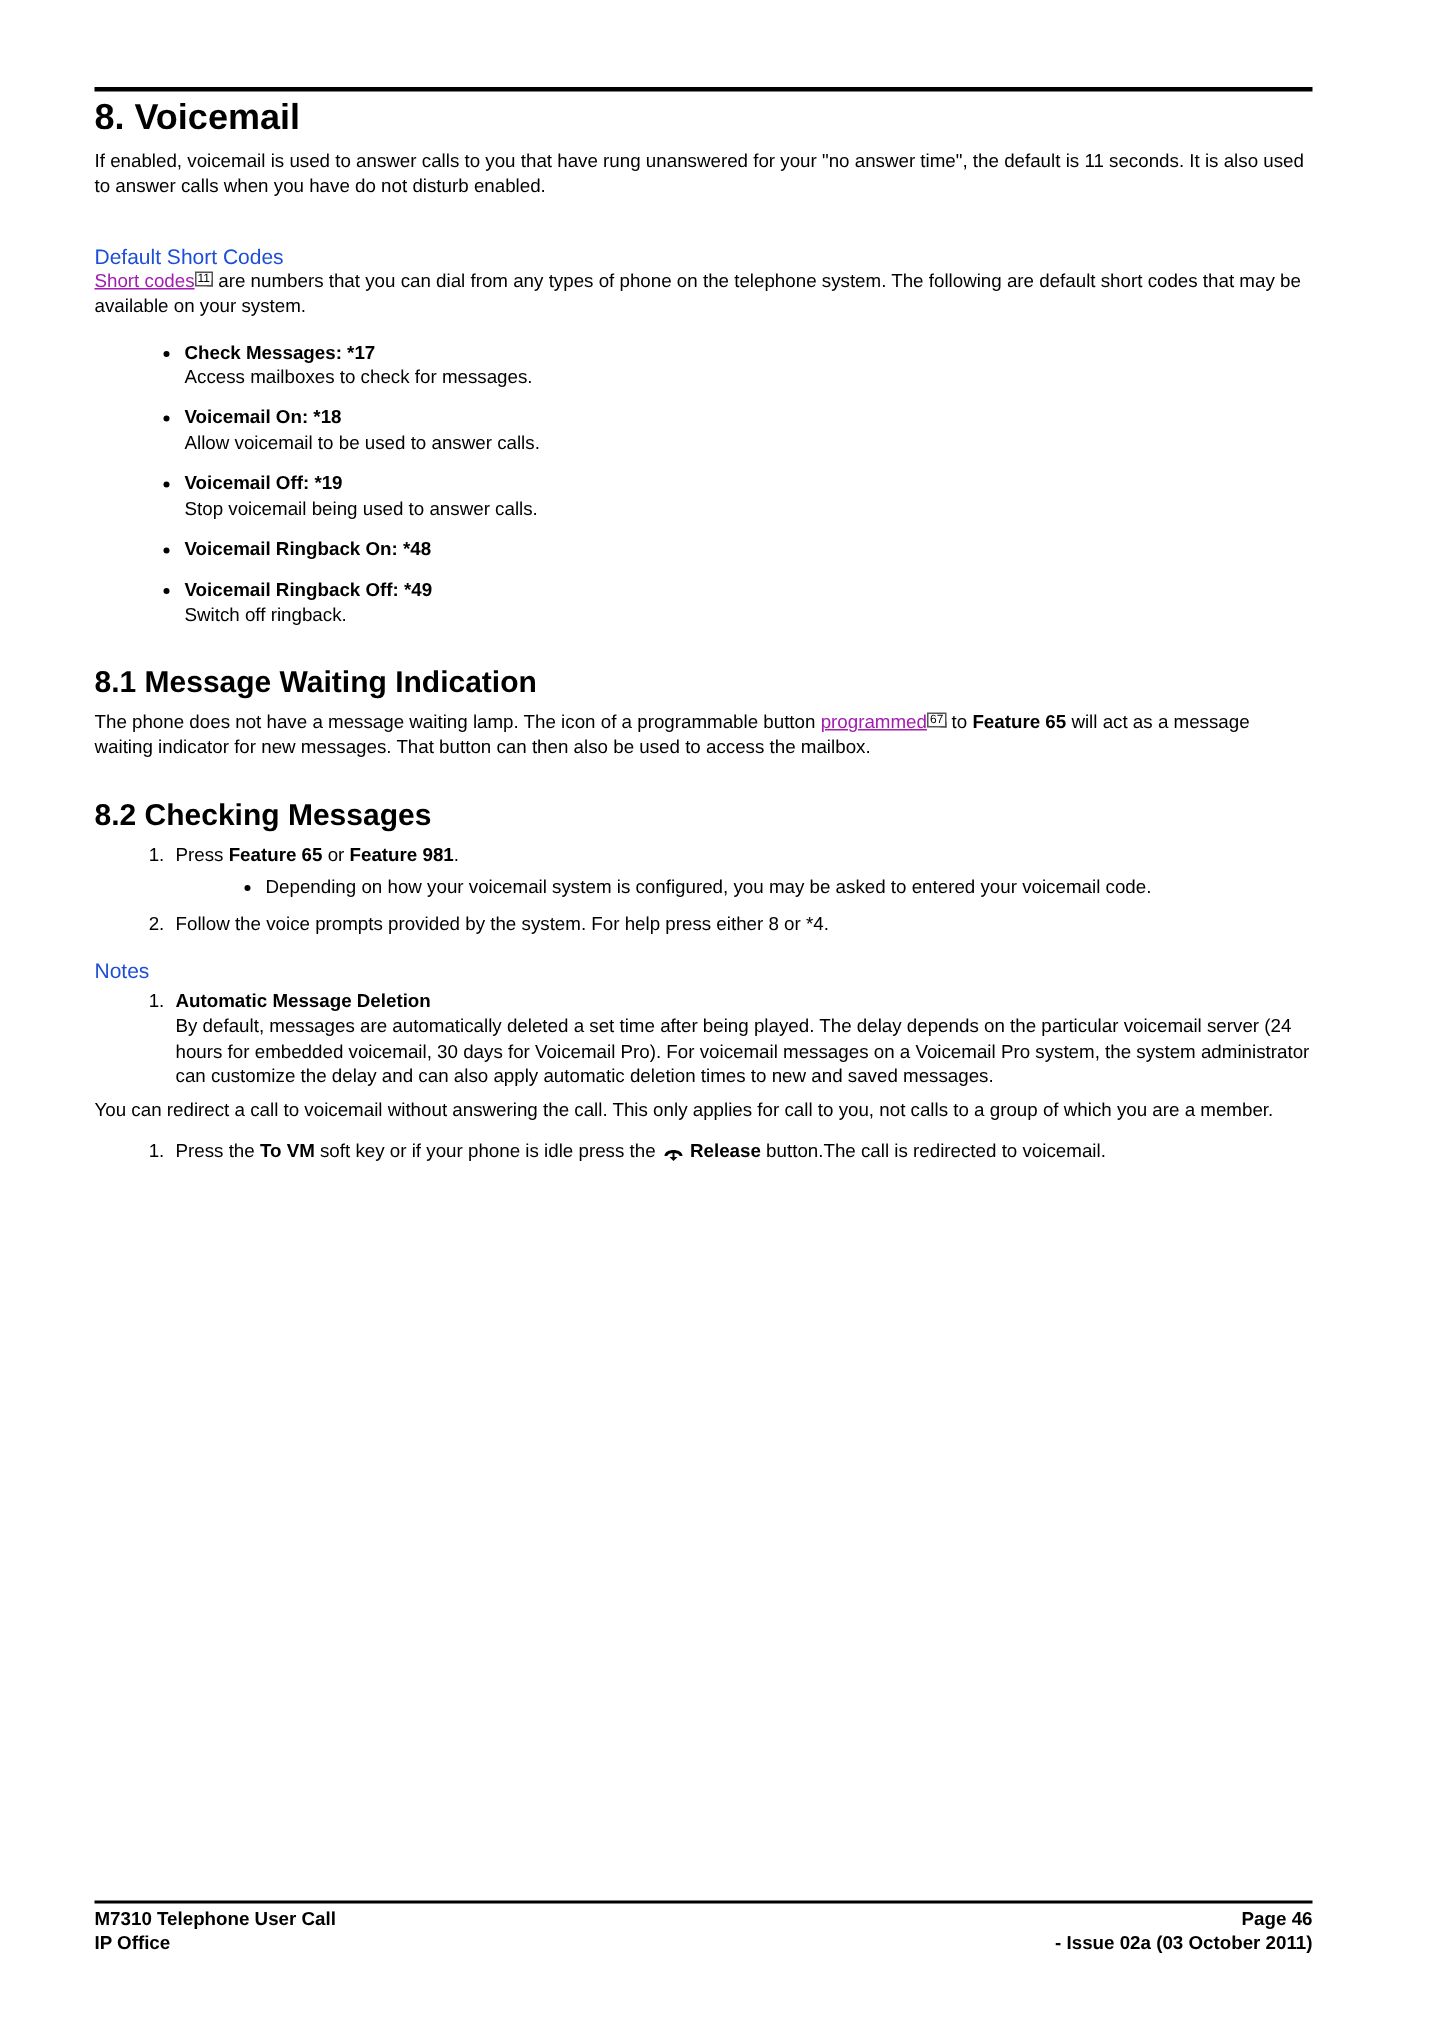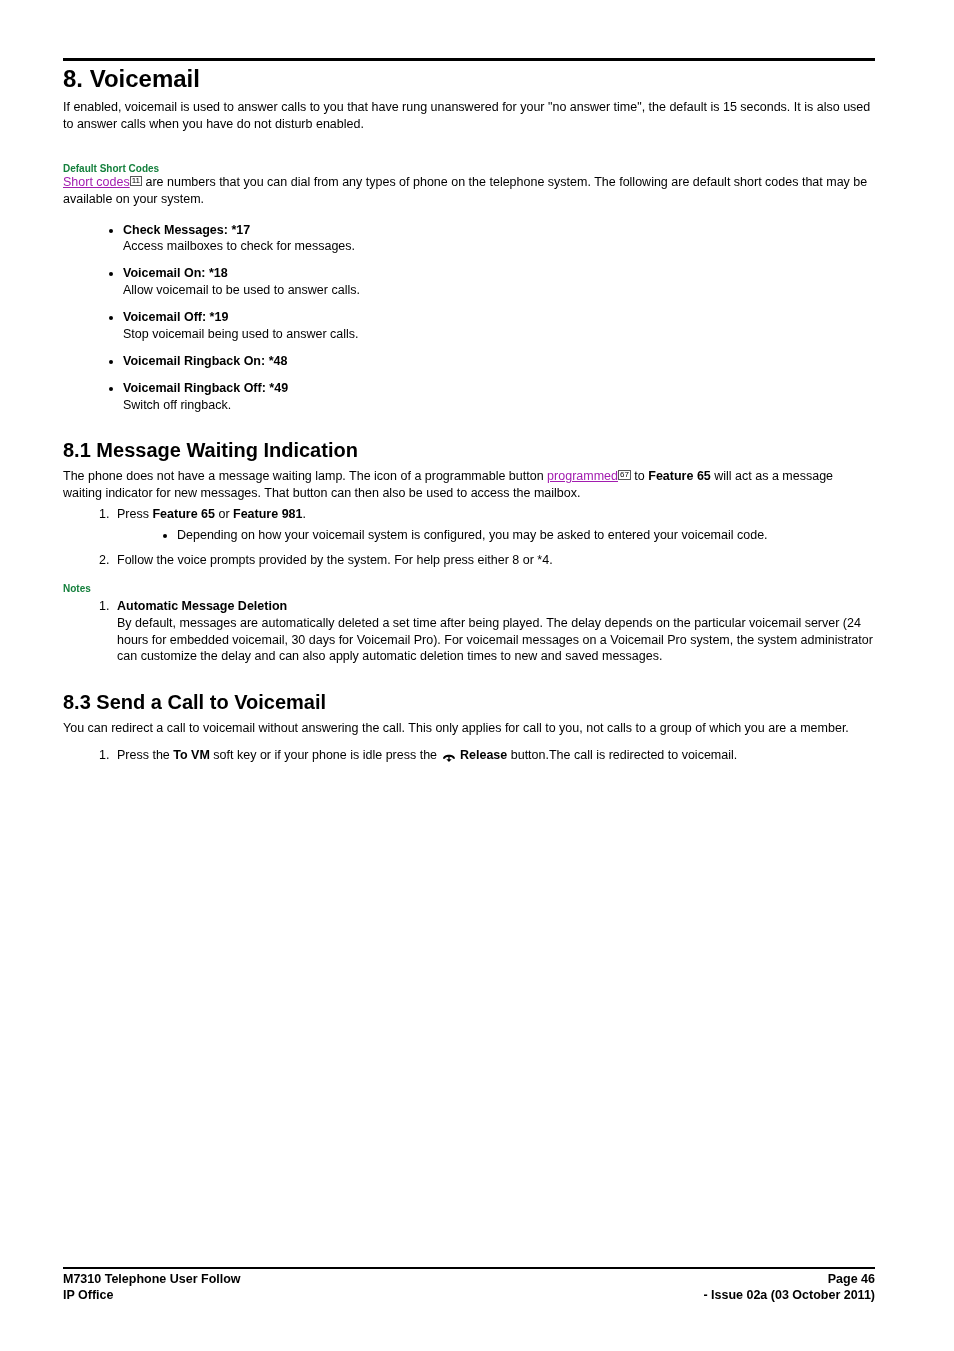--- a/index.html
+++ b/index.html
@@ -24,23 +24,23 @@
     font-size: 24px;
     font-weight: bold;
     margin: 0 0 6px 0;
   }
   h2.sec {
     font-size: 20px;
     font-weight: bold;
     margin: 26px 0 6px 0;
   }
   h3.sub {
-    font-size: 10px;
-    font-weight: bold;
-    color: #15803d;
+    font-size: 14px;
+    font-weight: normal;
+    color: #1d4ed8;
     margin: 30px 0 0 0;
   }
   p {
     font-size: 12.5px;
     line-height: 1.35;
     margin: 0 0 4px 0;
   }
   ul.bul {
     list-style: disc;
     padding-left: 60px;
@@ -119,21 +119,21 @@
   }
 </style>
 </head>
 <body>
 
 <div class="page">
 
   <div class="top-rule"></div>
 
   <h1 class="chap">8. Voicemail</h1>
-  <p>If enabled, voicemail is used to answer calls to you that have rung unanswered for your "no answer time", the default is 15 seconds. It is also used to answer calls when you have do not disturb enabled.</p>
+  <p>If enabled, voicemail is used to answer calls to you that have rung unanswered for your "no answer time", the default is 11 seconds. It is also used to answer calls when you have do not disturb enabled.</p>
 
   <h3 class="sub">Default Short Codes</h3>
   <p>
     <span class="link">Short codes</span><span class="ref-box">11</span><span> are numbers that you can dial from any types of phone on the telephone system. The following are default short codes that may be available on your system.</span>
   </p>
 
   <ul class="bul">
     <li>
       <span class="bold">Check Messages: *17</span><br>
       <span>Access mailboxes to check for messages.</span>
@@ -153,53 +153,53 @@
       <span class="bold">Voicemail Ringback Off: *49</span><br>
       <span>Switch off ringback.</span>
     </li>
   </ul>
 
   <h2 class="sec">8.1 Message Waiting Indication</h2>
   <p>
     <span>The phone does not have a message waiting lamp. The icon of a programmable button </span><span class="link">programmed</span><span class="ref-box">67</span><span> to </span><span class="bold">Feature 65</span><span> will act as a message waiting indicator for new messages. That button can then also be used to access the mailbox.</span>
   </p>
 
+  <h2 class="sec">8.2 Checking Messages</h2>
   <ol class="num">
     <li>
       <span>Press </span><span class="bold">Feature 65</span><span> or </span><span class="bold">Feature 981</span><span>.</span>
       <ul class="subbul">
         <li>Depending on how your voicemail system is configured, you may be asked to entered your voicemail code.</li>
       </ul>
     </li>
     <li>Follow the voice prompts provided by the system. For help press either 8 or *4.</li>
   </ol>
 
   <h3 class="sub" style="margin-top:14px;">Notes</h3>
   <ol class="num">
     <li>
       <span class="bold">Automatic Message Deletion</span><br>
       <span>By default, messages are automatically deleted a set time after being played. The delay depends on the particular voicemail server (24 hours for embedded voicemail, 30 days for Voicemail Pro). For voicemail messages on a Voicemail Pro system, the system administrator can customize the delay and can also apply automatic deletion times to new and saved messages.</span>
     </li>
   </ol>
 
-  <h2 class="sec">8.3 Send a Call to Voicemail</h2>
   <p>You can redirect a call to voicemail without answering the call. This only applies for call to you, not calls to a group of which you are a member.</p>
   <ol class="num" style="margin-top:10px;">
     <li>
       <span>Press the </span><span class="bold">To VM</span><span> soft key or if your phone is idle press the </span><span><svg class="release-icon" viewBox="0 0 24 20">
             <path d="M3 14 C 3 6, 21 6, 21 14 L 18 14 C 18 10, 6 10, 6 14 Z" fill="#000"></path>
             <path d="M11 10 L11 15 L8 15 L12 19 L16 15 L13 15 L13 10 Z" fill="#000"></path>
           </svg></span><span class="bold"> Release</span><span> button.The call is redirected to voicemail.</span>
     </li>
   </ol>
 
   <div class="footer">
     <div class="footer-rule"></div>
     <div class="footer-row">
-      <div class="left bold">M7310 Telephone User Follow</div>
+      <div class="left bold">M7310 Telephone User Call</div>
       <div class="right bold">Page 46</div>
     </div>
     <div class="footer-row">
       <div class="left bold">IP Office</div>
       <div class="right bold">- Issue 02a (03 October 2011)</div>
     </div>
   </div>
 
 </div>
 

